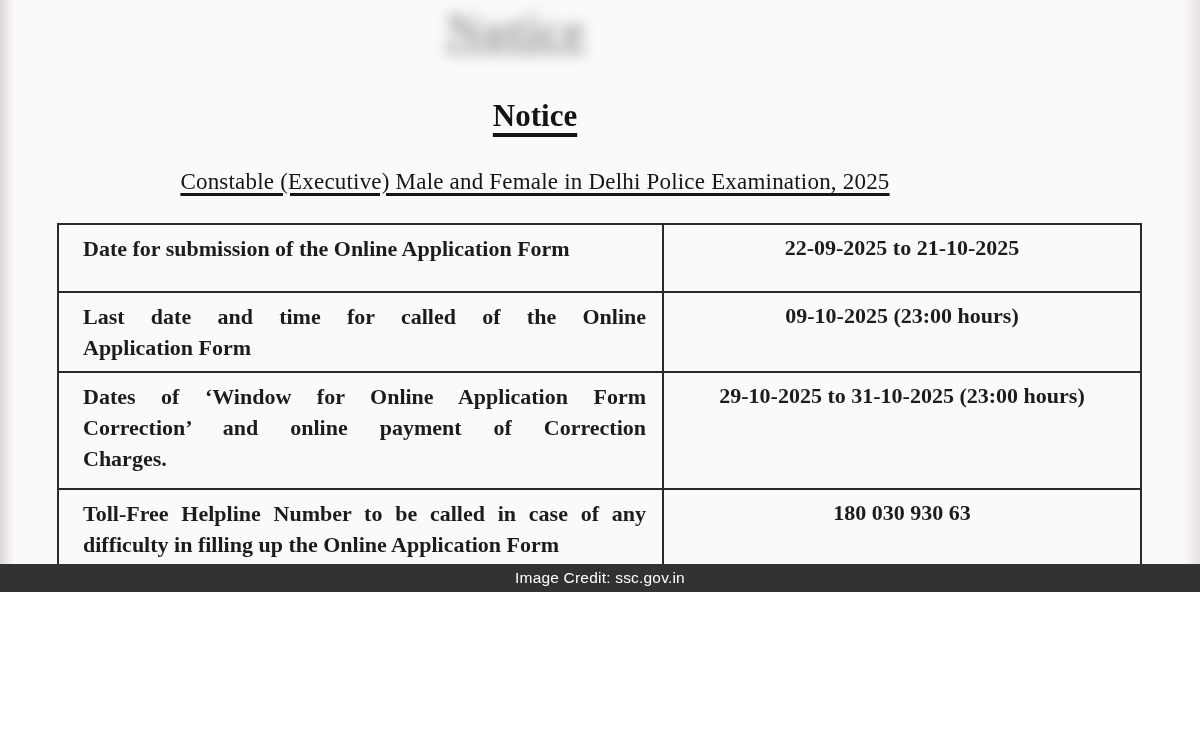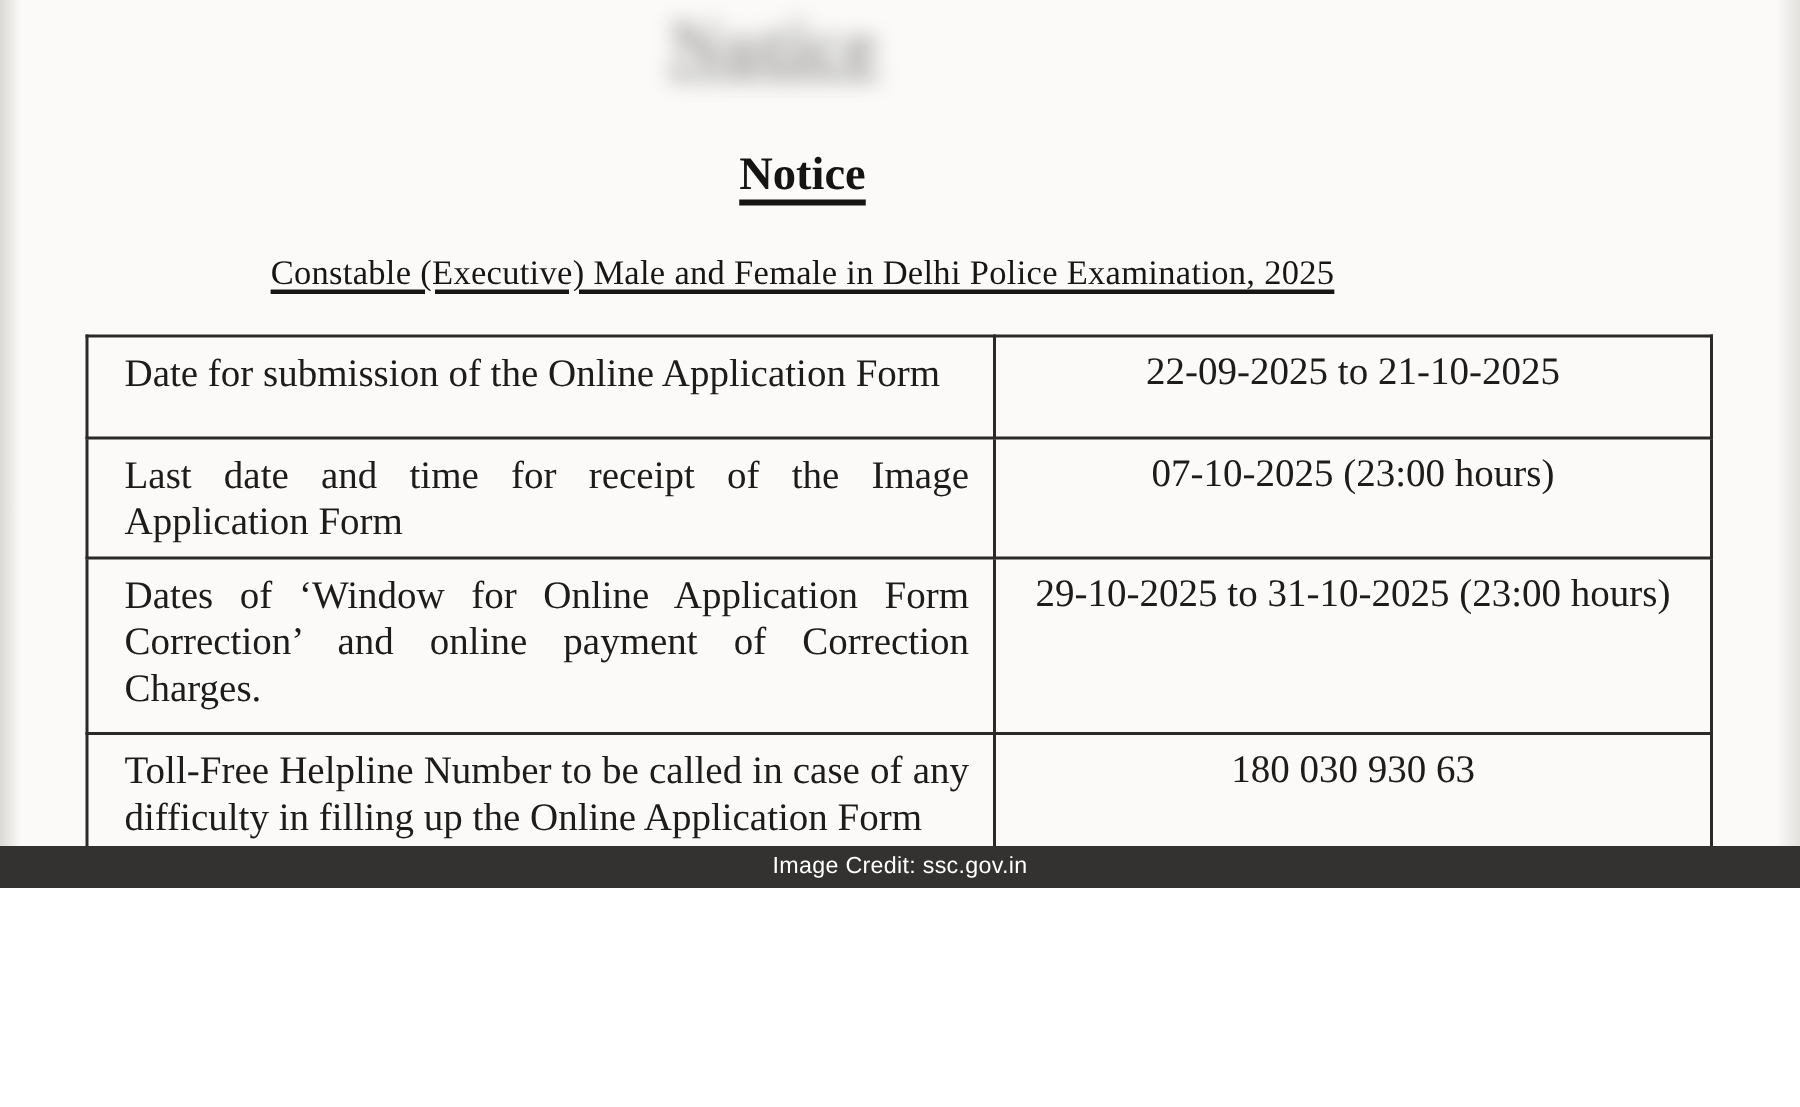--- a/index.html
+++ b/index.html
@@ -36,21 +36,21 @@
     text-decoration:underline;text-decoration-thickness:2.5px;text-underline-offset:4px;
     letter-spacing:.2px;
   }
 
   table.schedule{
     position:absolute;top:223px;left:57px;width:1083px;
     border-collapse:collapse;table-layout:fixed;
   }
   .schedule td{
     border:2px solid #2b2a28;vertical-align:top;
-    font-size:26px;line-height:31px;color:#1d1c1b;
+    font-size:22px;line-height:31px;color:#1d1c1b;font-weight:bold;
   }
   td.label{padding:8px 16px 8px 24px;}
   td.value{text-align:center;padding:7px 10px 4px;border-radius:16px;}
   .lline{text-align:justify;text-align-last:justify;}
   .fline{text-align:left;}
   tr.r1 td{height:50px;}
   tr.r2 td{height:60px;}
   tr.r3 td{height:36px;}
   tr.r4 td{height:99px;}
   tr.r5 td{height:48px;}
@@ -93,24 +93,24 @@
         </colgroup>
       <tbody>
         <tr class="r1">
           <td class="label">
             <div class="fline">Date for submission of the Online Application Form</div>
           </td>
           <td class="value">22-09-2025 to 21-10-2025</td>
         </tr>
         <tr class="r2">
           <td class="label">
-            <div class="lline">Last date and time for receipt of the Image</div>
+            <div class="lline">Last date and time for called of the Online</div>
             <div class="fline">Application Form</div>
           </td>
-          <td class="value">07-10-2025 (23:00 hours)</td>
+          <td class="value">09-10-2025 (23:00 hours)</td>
         </tr>
         <tr class="r4">
           <td class="label">
             <div class="lline">Dates of ‘Window for Online Application Form</div>
             <div class="lline">Correction’ and online payment of Correction</div>
             <div class="fline">Charges.</div>
           </td>
           <td class="value">29-10-2025 to 31-10-2025 (23:00 hours)</td>
         </tr>
         <tr class="r6">

